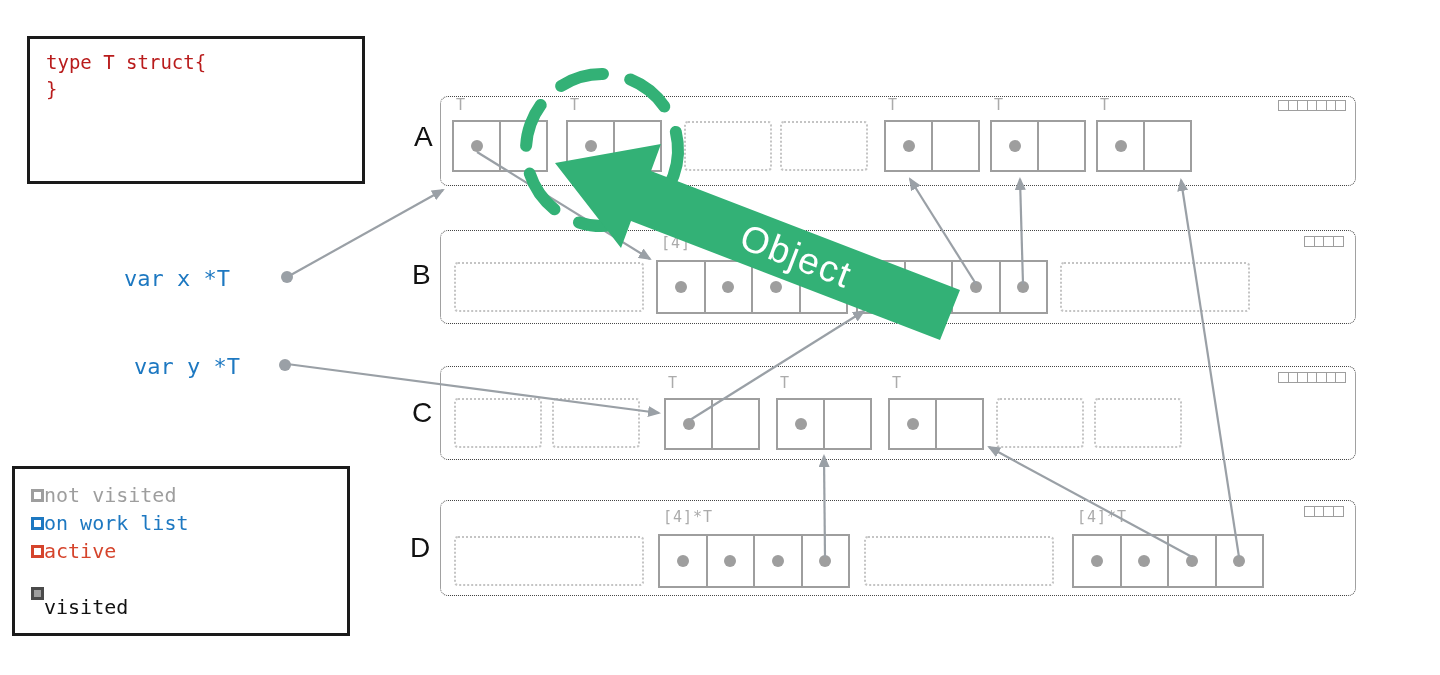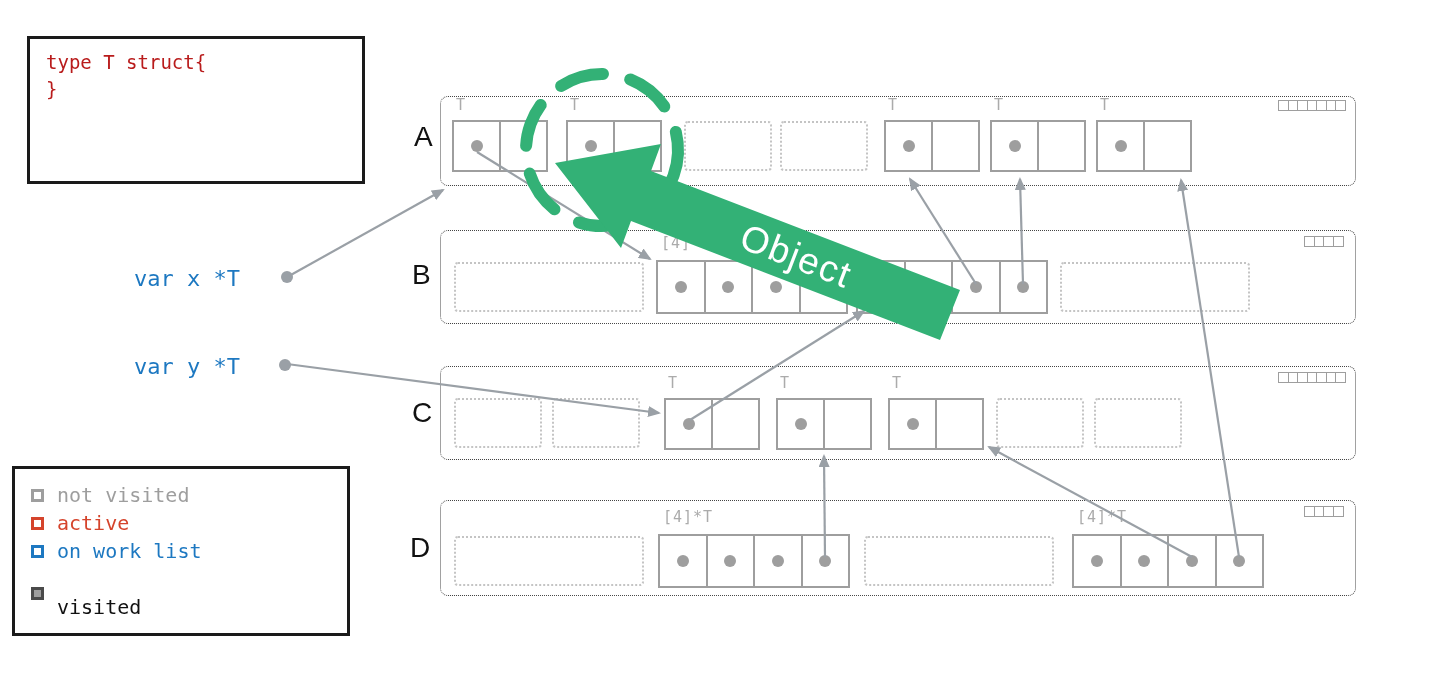--- a/index.html
+++ b/index.html
@@ -8,21 +8,21 @@
   .abs{position:absolute;}
   .codebox{left:27px;top:36px;width:338px;height:148px;border:3px solid #1a1a1a;
            box-sizing:border-box;padding:10px 16px;color:#b91c1c;
            font-family:"DejaVu Sans Mono",monospace;font-size:19px;line-height:27px;}
   .codebox div{white-space:pre;}
   .var-label{font-family:"DejaVu Sans Mono",monospace;font-size:22px;color:#1d78c1;}
   .ref-dot{width:12px;height:12px;border-radius:50%;background:#9aa0a6;}
   .legendbox{left:12px;top:466px;width:338px;height:170px;border:3px solid #1a1a1a;
              box-sizing:border-box;padding:14px 16px;display:flex;flex-direction:column;
              justify-content:space-between;font-family:"DejaVu Sans Mono",monospace;font-size:20px;}
-  .legend-item{display:flex;align-items:center;gap:13px;}
+  .legend-item{display:flex;align-items:center;gap:0;}
   .legend-swatch{width:13px;height:13px;box-sizing:border-box;border:3px solid #9e9e9e;flex:0 0 auto;}
   .sw-worklist{border-color:#1d78c1;}
   .sw-active{border-color:#d5442c;}
   .sw-visited{border-color:#4a4a4a;background:#9e9e9e;}
   .c-gray{color:#9e9e9e;}.c-blue{color:#1d78c1;}.c-red{color:#d5442c;}.c-black{color:#111;margin-top:28px;}
   .mrow{border:1.6px dotted #444;border-radius:8px;box-sizing:border-box;}
   .row-label{font-size:28px;color:#111;}
   .tlabel{font-family:"DejaVu Sans Mono",monospace;font-size:15px;color:#ababab;letter-spacing:1px;}
   .obj{border:2.5px solid #9e9e9e;box-sizing:border-box;background:#fff;display:flex;}
   .obj > .cell{flex:1;display:flex;align-items:center;justify-content:center;
@@ -36,37 +36,37 @@
   svg.overlay{position:absolute;left:0;top:0;pointer-events:none;}
 </style>
 </head>
 <body>
 
 <div class="abs codebox">
   <div>type T struct{</div>
   <div>}</div>
 </div>
 
-<div class="abs var-label" style="left:134px;top:266px;">var x *T</div>
+<div class="abs var-label" style="left:124px;top:266px;">var x *T</div>
 <div class="abs ref-dot" style="left:281px;top:271px;"></div>
 <div class="abs var-label" style="left:134px;top:354px;">var y *T</div>
 <div class="abs ref-dot" style="left:279px;top:359px;"></div>
 
 <div class="abs legendbox">
   <div class="legend-item">
     <span class="legend-swatch"></span>
     <span class="c-gray">not visited</span>
   </div>
   <div class="legend-item">
+    <span class="legend-swatch sw-worklist"></span>
+    <span class="c-blue">on work list</span>
+  </div>
+  <div class="legend-item">
     <span class="legend-swatch sw-active"></span>
     <span class="c-red">active</span>
-  </div>
-  <div class="legend-item">
-    <span class="legend-swatch sw-worklist"></span>
-    <span class="c-blue">on work list</span>
   </div>
   <div class="legend-item">
     <span class="legend-swatch sw-visited"></span>
     <span class="c-black">visited</span>
   </div>
 </div>
 
 <div class="abs mrow" style="left:440px;top:96px;width:916px;height:90px;"></div>
 <div class="abs mrow" style="left:440px;top:230px;width:916px;height:94px;"></div>
 <div class="abs mrow" style="left:440px;top:366px;width:916px;height:94px;"></div>

